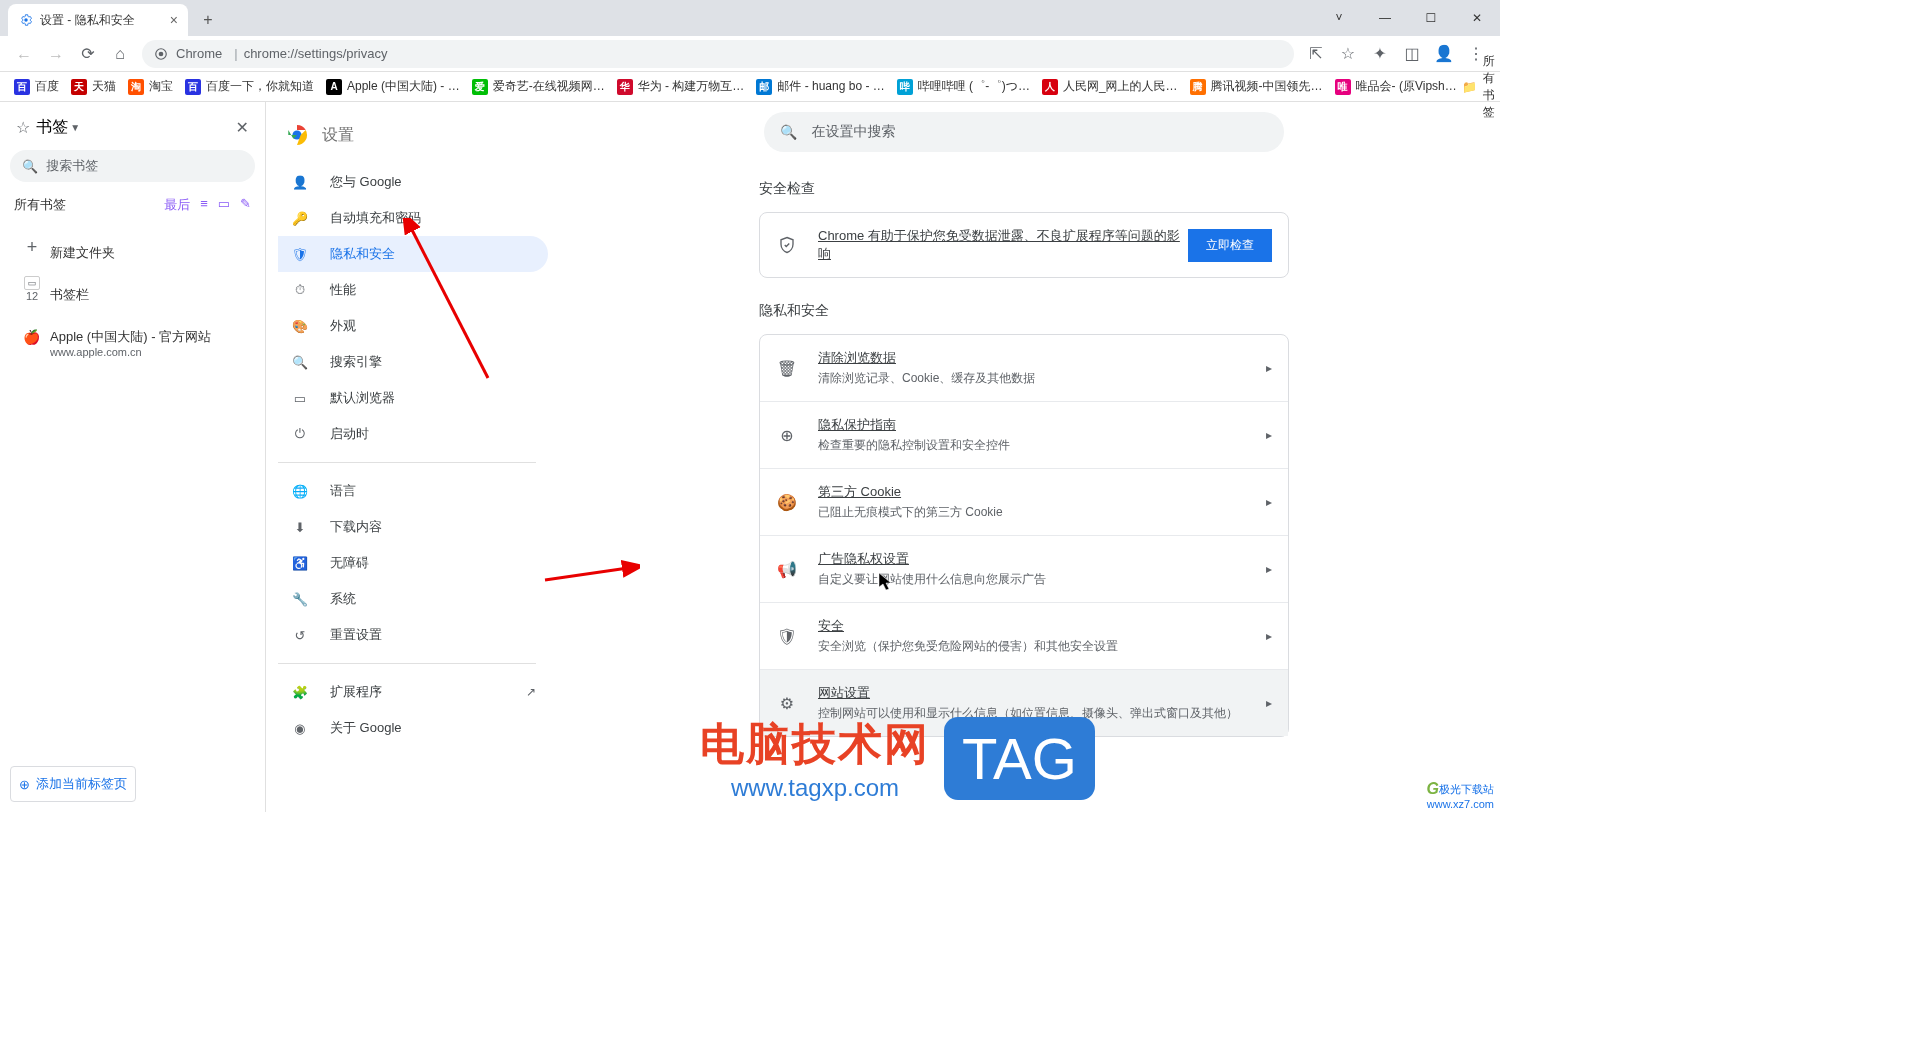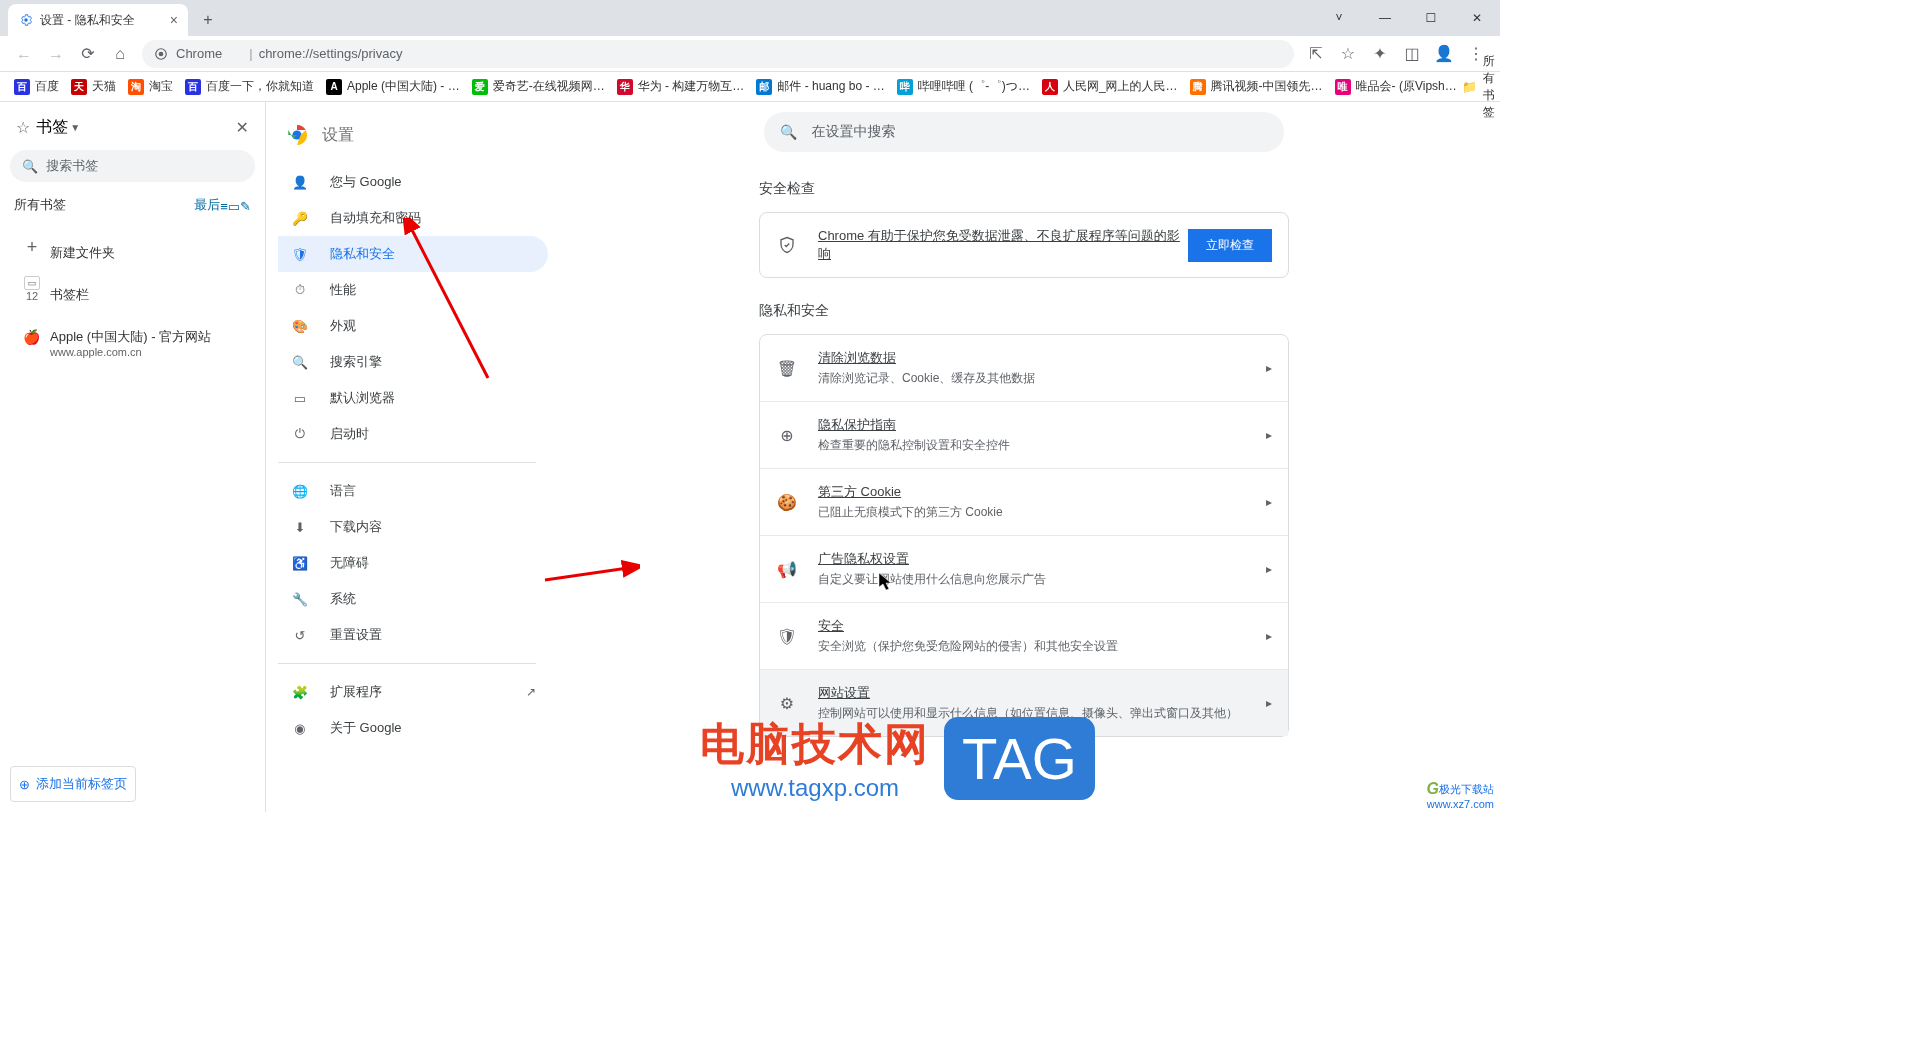--- a/index.html
+++ b/index.html
@@ -12,21 +12,21 @@
 .tab .close { margin-left: auto; color: #666; font-size: 14px; }
 .newtab { width: 28px; height: 28px; display: flex; align-items: center; justify-content: center; color: #555; margin-left: 6px; margin-bottom: 2px; }
 .wincontrols { margin-left: auto; display: flex; }
 .wincontrols div { width: 46px; height: 36px; display: flex; align-items: center; justify-content: center; color: #333; font-size: 12px; }
 
 
 .toolbar { height: 36px; background: #fff; display: flex; align-items: center; padding: 0 8px; border-bottom: 1px solid #e0e0e0; }
 .nav-btn { width: 32px; height: 32px; display: flex; align-items: center; justify-content: center; color: #5f6368; border-radius: 50%; }
 .nav-btn.disabled { color: #bdbdbd; }
 .omnibox { flex: 1; height: 28px; background: #f1f3f4; border-radius: 14px; display: flex; align-items: center; padding: 0 12px; font-size: 13px; color: #5f6368; margin: 0 6px; }
-.omnibox .label { color: #5f6368; margin-right: 21px; }
+.omnibox .label { color: #5f6368; margin-right: 6px; }
 .omnibox .sep { color: #9aa0a6; margin: 0 6px; }
 .omnibox .url { color: #5f6368; }
 .tbicon { width: 32px; height: 32px; display: flex; align-items: center; justify-content: center; color: #5f6368; }
 
 
 .bookmarks-bar { height: 30px; background: #fff; display: flex; align-items: center; padding: 0 8px; border-bottom: 1px solid #e0e0e0; font-size: 12px; }
 .bm-item { display: flex; align-items: center; padding: 0 6px; color: #333; white-space: nowrap; }
 .bm-item .bic { width: 16px; height: 16px; margin-right: 5px; border-radius: 2px; display: flex; align-items: center; justify-content: center; font-size: 10px; color: #fff; font-weight: bold; }
 .bm-all { margin-left: auto; display: flex; align-items: center; color: #333; }
 .bm-all .fic { margin-right: 5px; color: #5f6368; }
@@ -36,21 +36,21 @@
 
 
 .bm-panel { width: 266px; border-right: 1px solid #e0e0e0; display: flex; flex-direction: column; padding: 10px; }
 .bm-header { display: flex; align-items: center; height: 30px; padding: 0 6px; }
 .bm-header .star { color: #5f6368; margin-right: 6px; }
 .bm-header .dd { color: #5f6368; margin-left: 2px; font-size: 10px; }
 .bm-header .x { margin-left: auto; color: #5f6368; }
 .bm-search { height: 32px; background: #f1f3f4; border-radius: 16px; display: flex; align-items: center; padding: 0 12px; margin: 8px 0; color: #5f6368; font-size: 13px; }
 .bm-search .sic { margin-right: 8px; }
 .bm-row { display: flex; align-items: center; justify-content: space-between; padding: 6px 4px; font-size: 13px; color: #333; }
-.bm-row .actions { display: flex; color: #0369a1; align-items: flex-end; }
+.bm-row .actions { display: flex; gap: 10px; color: #8b5cf6; }
 .bm-list { margin-top: 6px; }
 .bm-entry { display: flex; align-items: center; padding: 6px 4px; font-size: 13px; color: #333; }
 .bm-entry .eic { width: 36px; display: flex; flex-direction: column; align-items: center; justify-content: center; color: #5f6368; font-size: 11px; }
 .bm-entry .etxt { display: flex; flex-direction: column; margin-top: 12px; }
 .bm-entry .esub { color: #5f6368; font-size: 11px; }
 .bm-add { margin-top: auto; padding: 8px; font-size: 13px; display: flex; align-items: center; border: 1px solid #dadce0; border-radius: 4px; color: #1a73e8; width: fit-content; }
 .bm-add .pic { margin-right: 6px; }
 
 
 .settings-nav { width: 282px; padding: 12px 0 12px 12px; }

